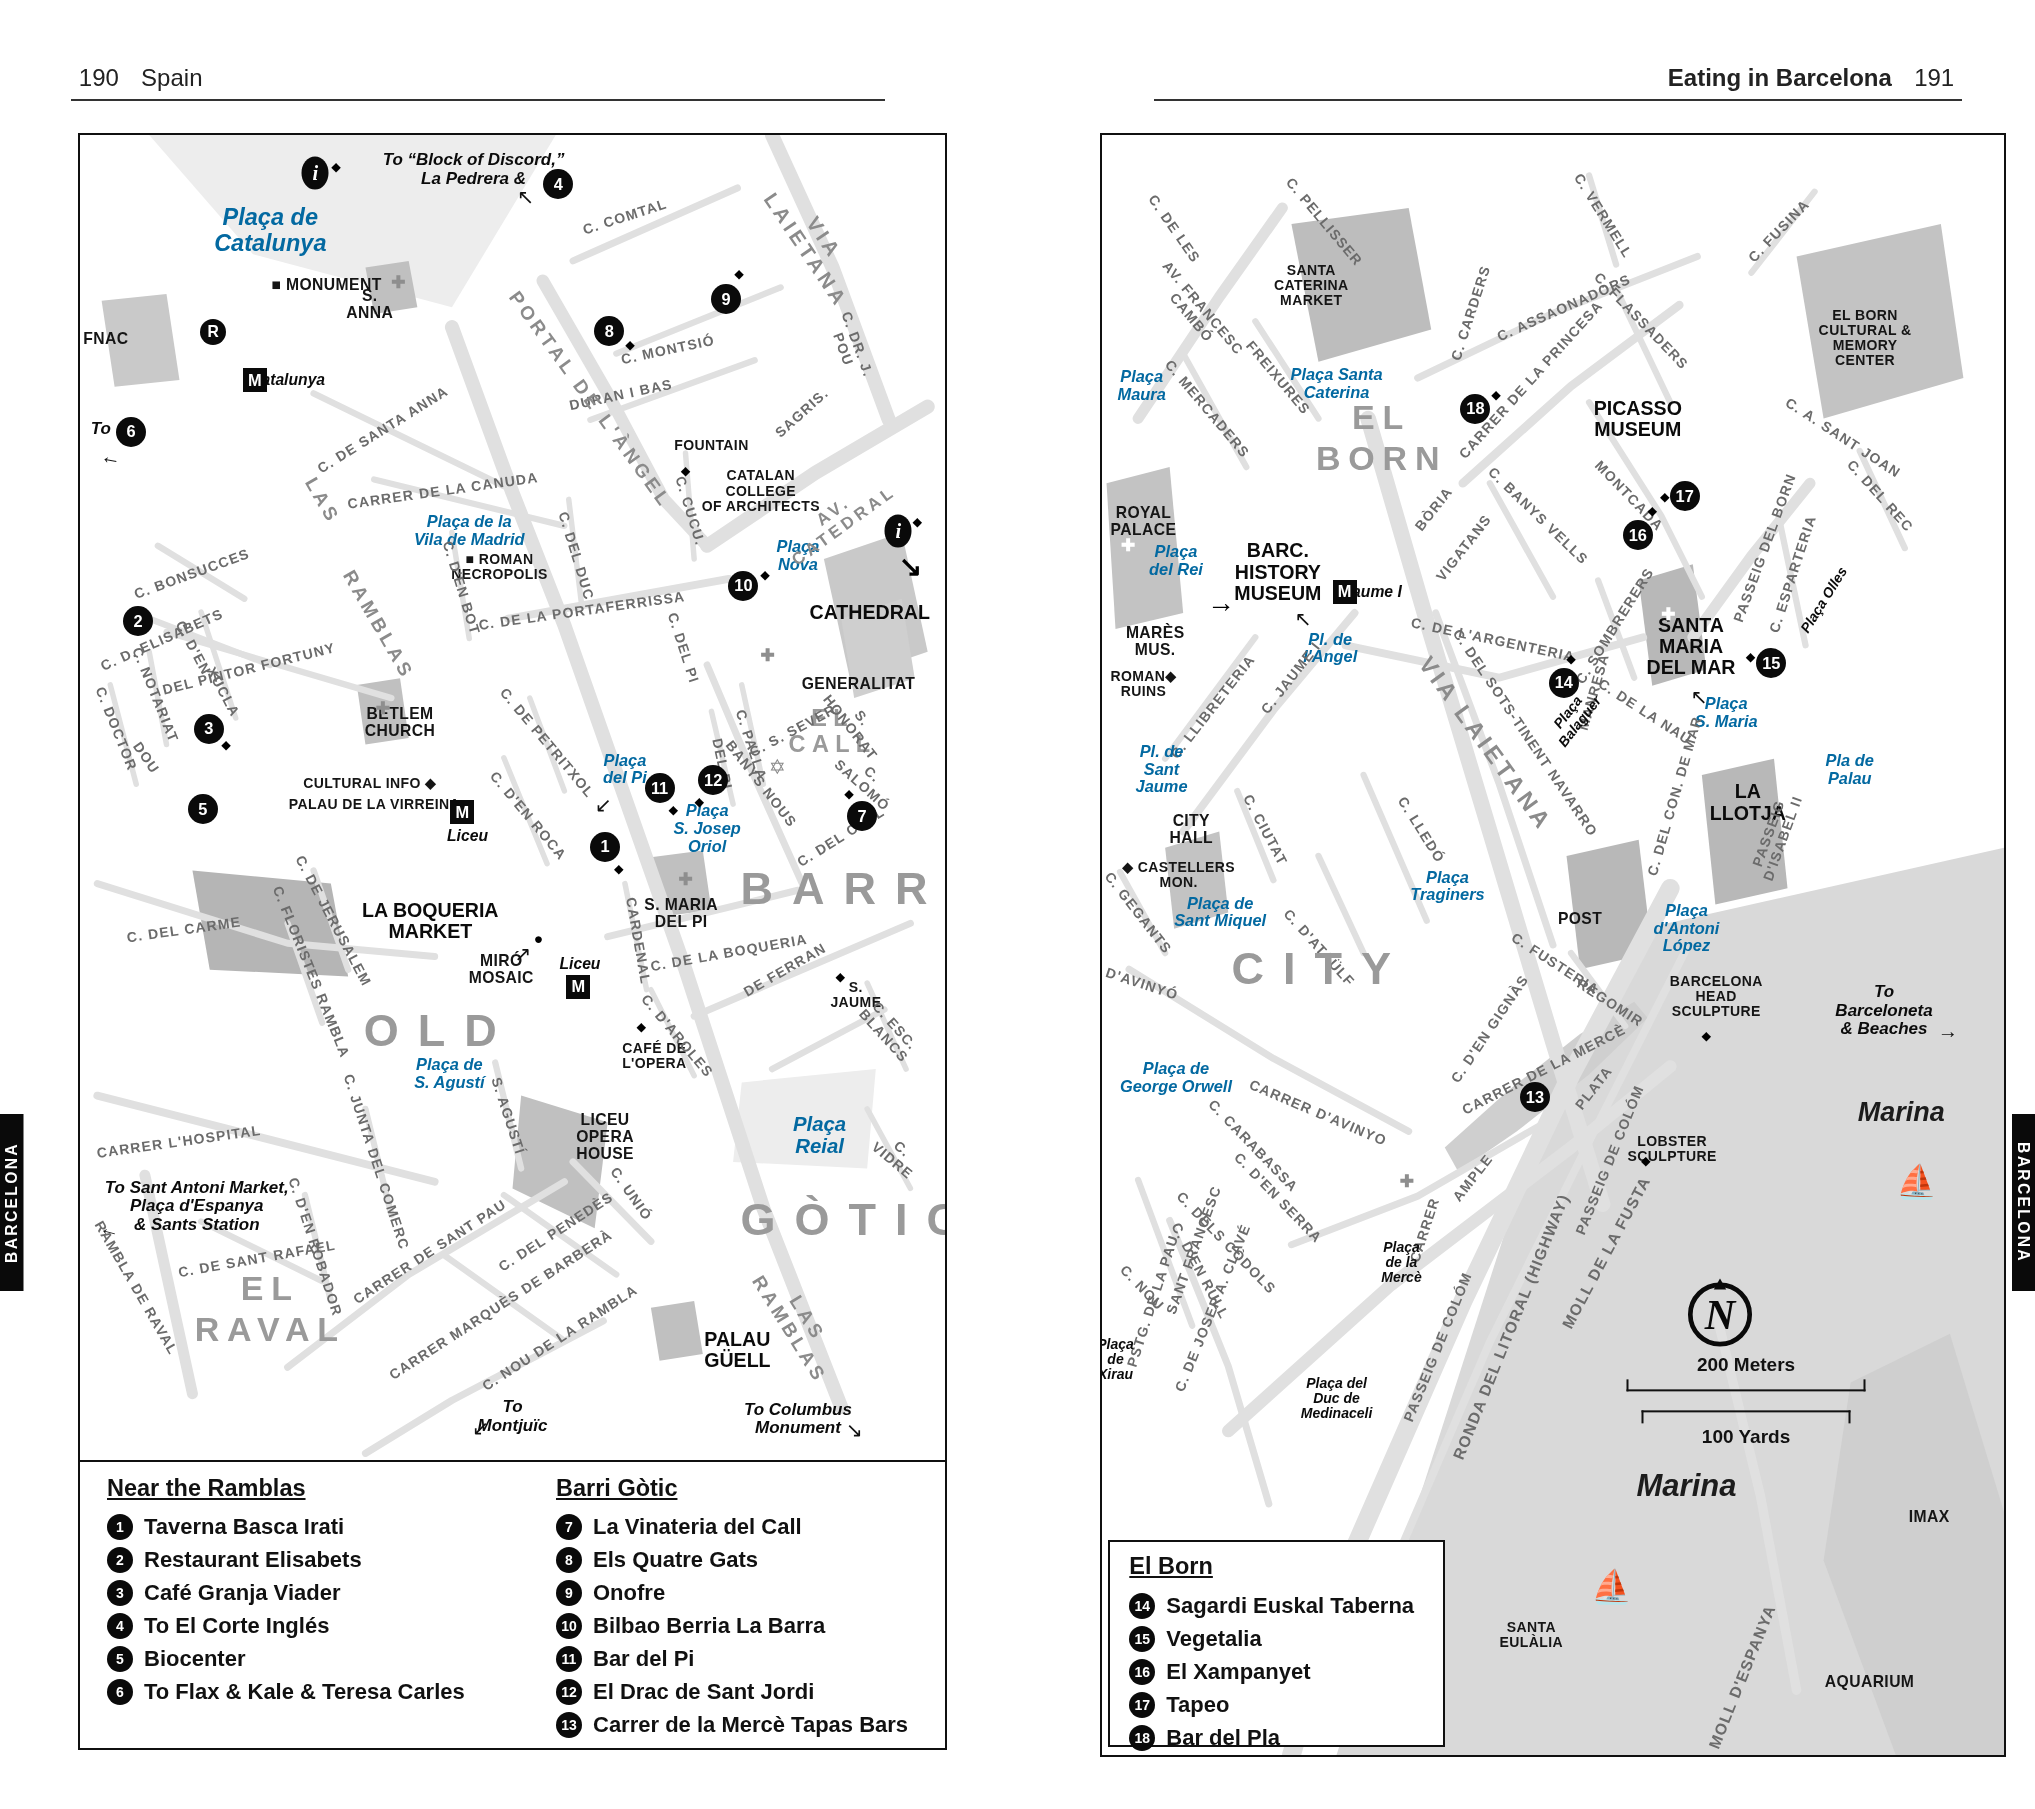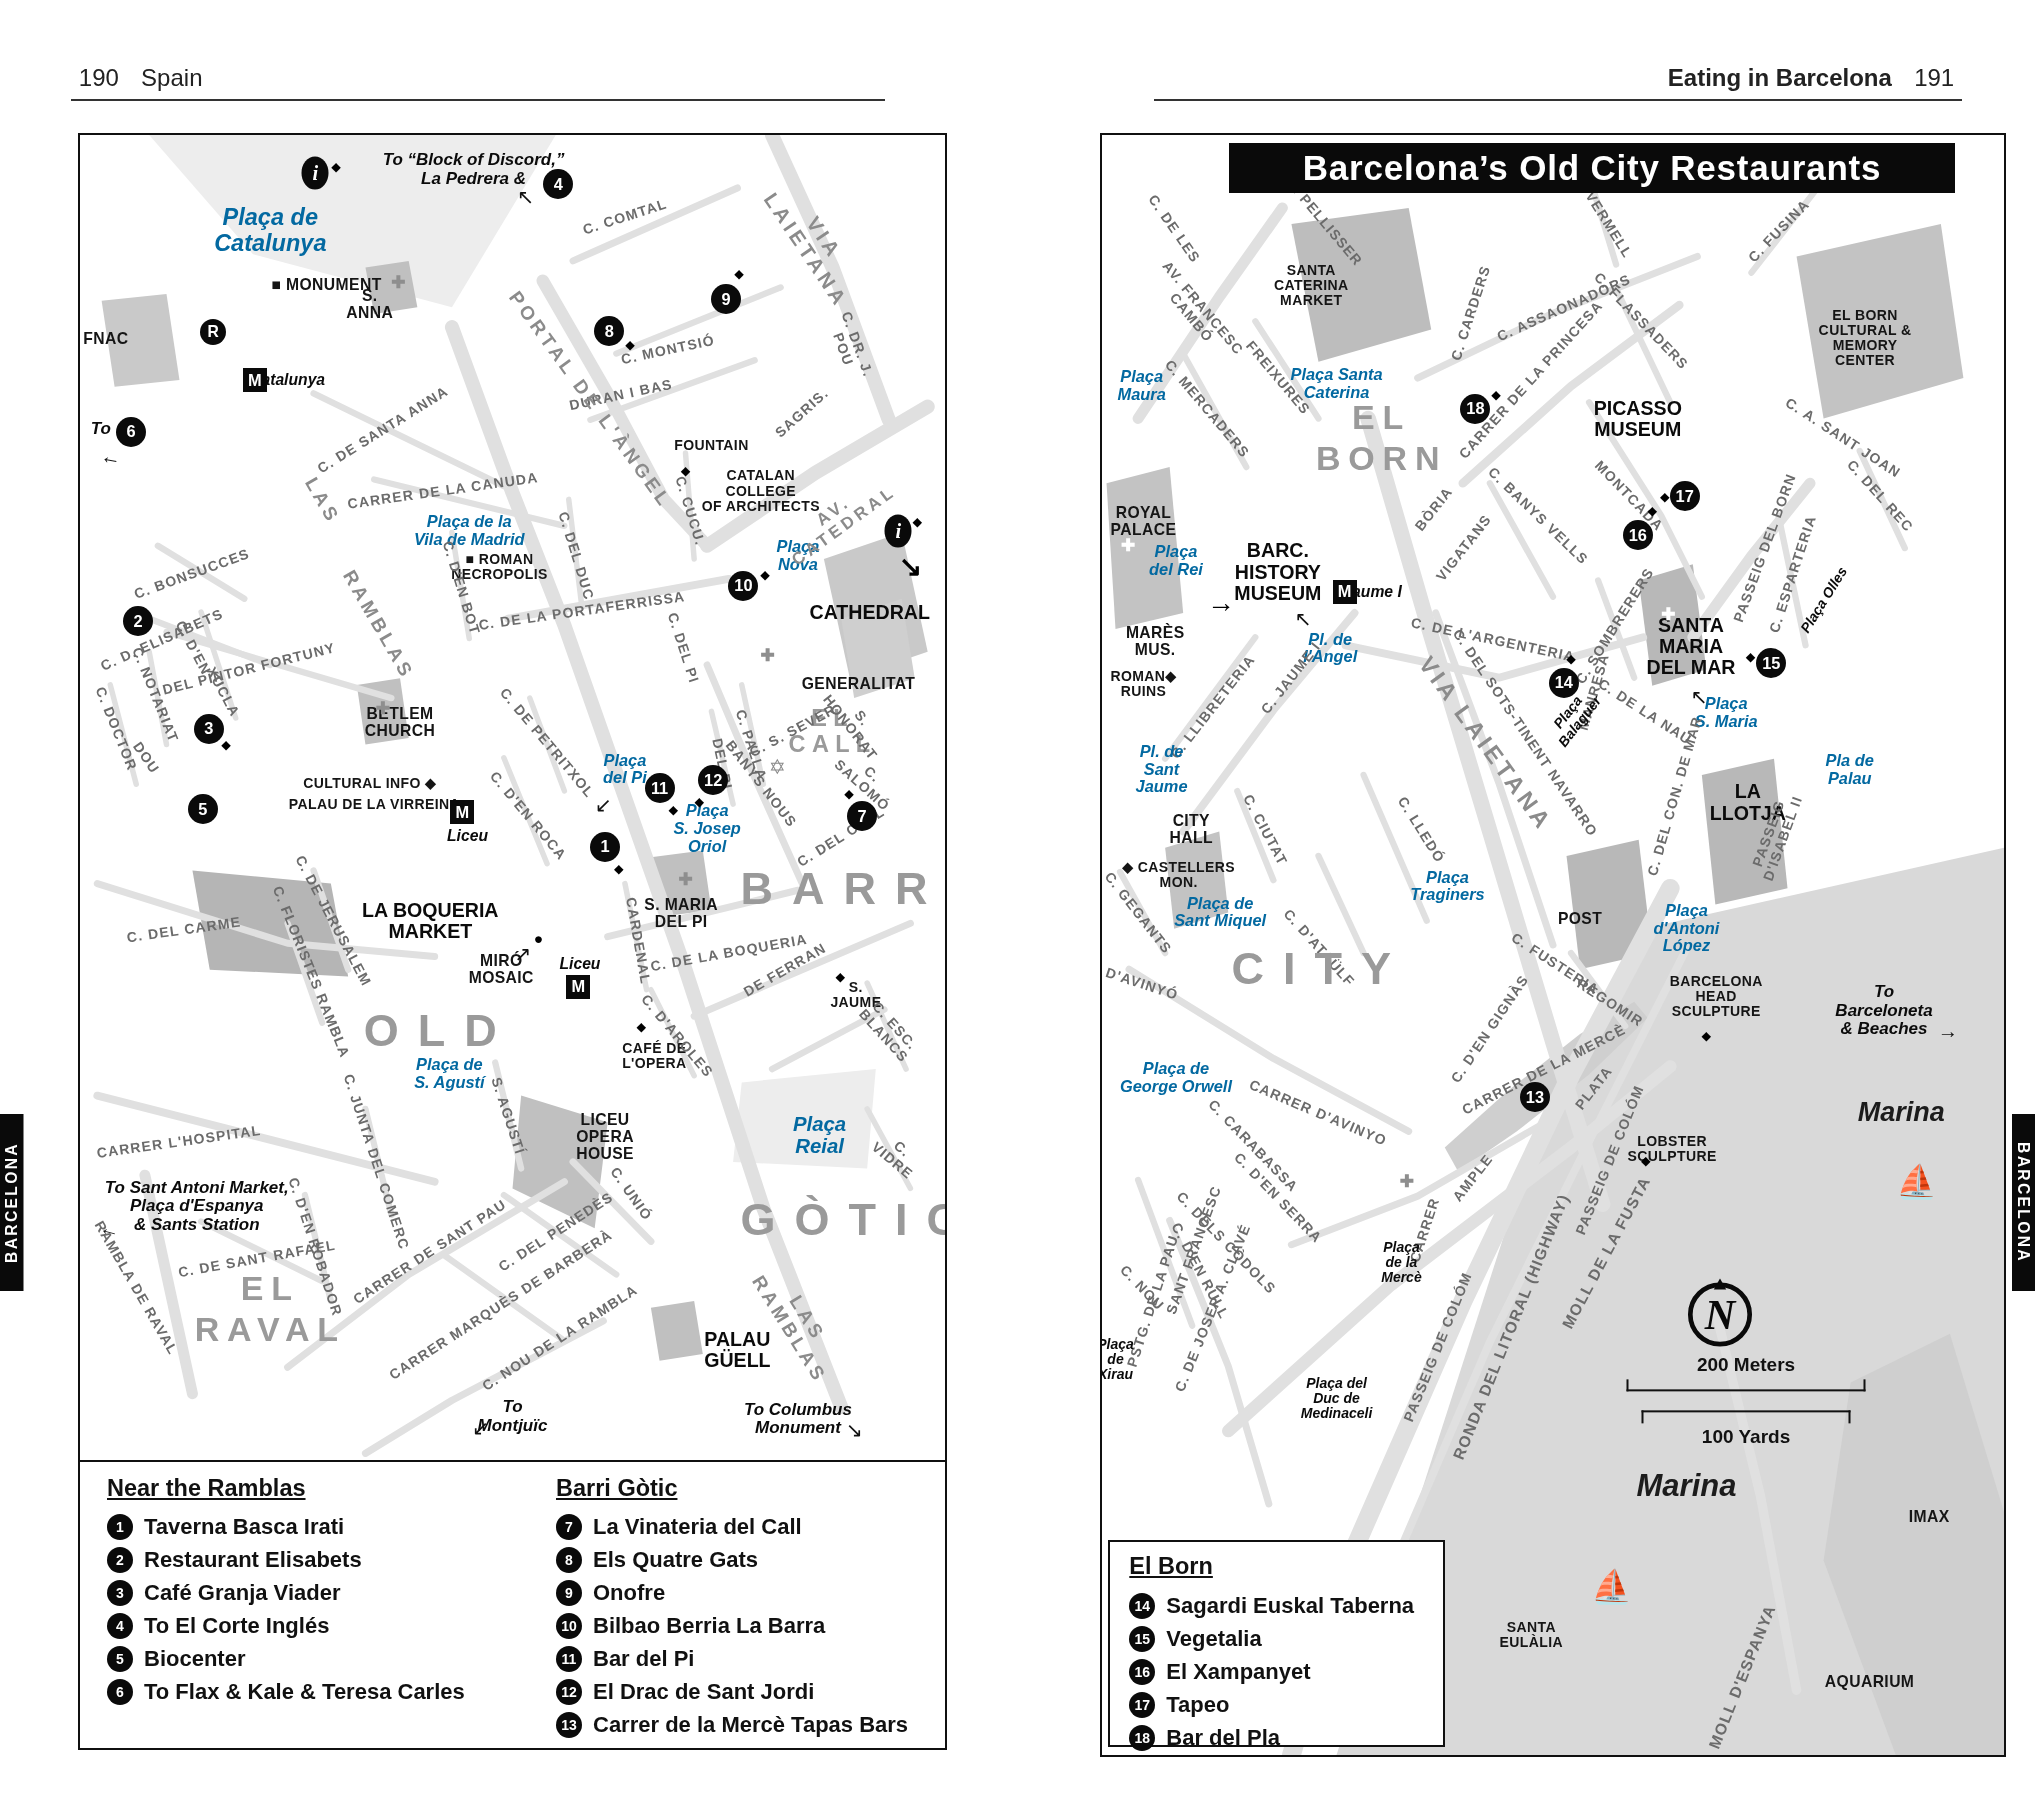--- a/index.html
+++ b/index.html
@@ -582,21 +582,20 @@
         <div class="lbl dia" style="left: 43.7%; top: 16.1%; transform: translate(-50%, -50%) rotate(0deg);">◆</div>
         <div class="mk n" style="left: 48%; top: 59.4%;">13</div>
         <div class="mk n" style="left: 51.2%; top: 33.8%;">14</div>
         <div class="mk n" style="left: 74.2%; top: 32.6%;">15</div>
         <div class="mk n" style="left: 59.4%; top: 24.7%;">16</div>
         <div class="mk n" style="left: 64.6%; top: 22.3%;">17</div>
         <div class="mk n" style="left: 41.4%; top: 16.9%;">18</div>
         <div class="mk m" style="left: 26.9%; top: 28.2%;">M</div>
       </div>
 
-    <div class="banner">Barcelona’s Old City Restaurants</div>
 
     <div class="compass" style="left:68.5%;top:72.9%;">
       <svg width="75" height="75" viewBox="0 0 96 96">
         <circle cx="48" cy="48" r="38" fill="none" stroke="#0a0a0a" stroke-width="6"></circle>
         <polygon points="48,2 56,16 40,16" fill="#0a0a0a"></polygon>
         <text x="48" y="66" text-anchor="middle" font-size="54" font-style="italic" font-weight="bold" font-family="Liberation Serif, serif" fill="#0a0a0a">N</text>
       </svg>
     </div>
 
     <div class="scale" style="left:71.4%;top:76.4%;">

